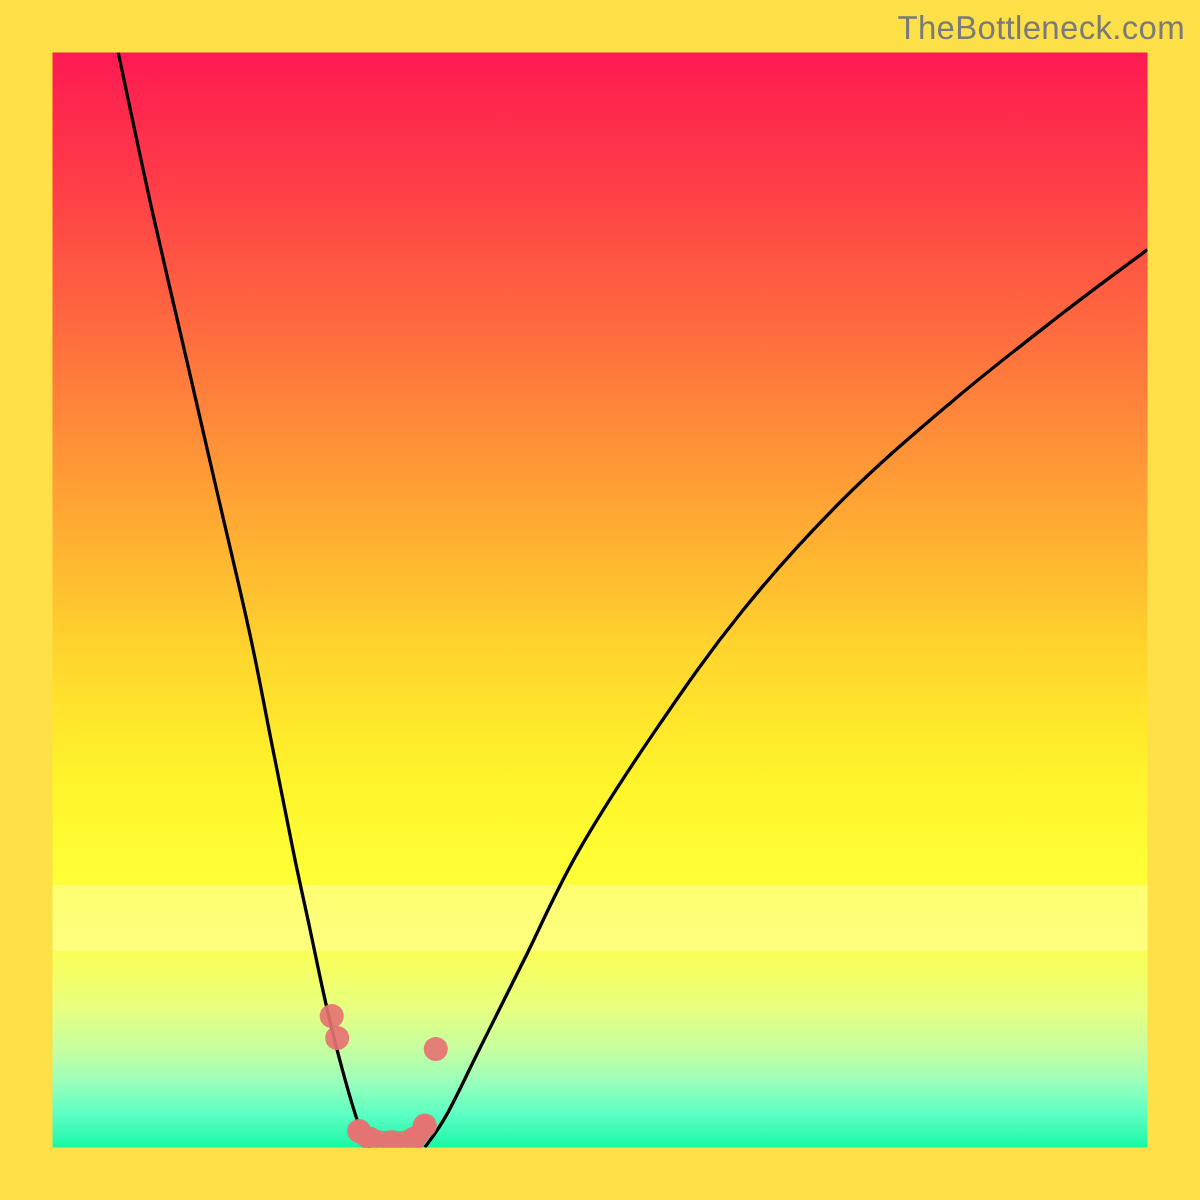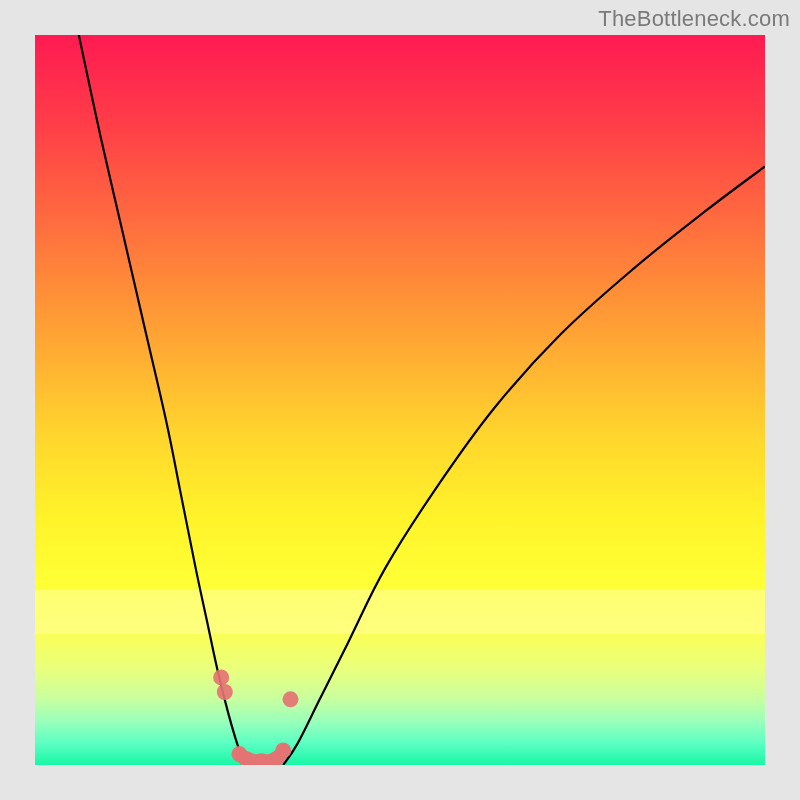--- a/index.html
+++ b/index.html
@@ -10,21 +10,21 @@
     background: #000;
     overflow: hidden;
     font-family: Arial, Helvetica, sans-serif;
   }
   .frame {
     position: absolute;
     left: 0;
     top: 0;
     width: 800px;
     height: 800px;
-    background: #e5e5e5;
+    background: #fde047;
     text-align: center;
   }
   .plot {
     position: absolute;
     left: 35px;
     top: 35px;
     width: 730px;
     height: 730px;
     background: linear-gradient(
       to bottom,

